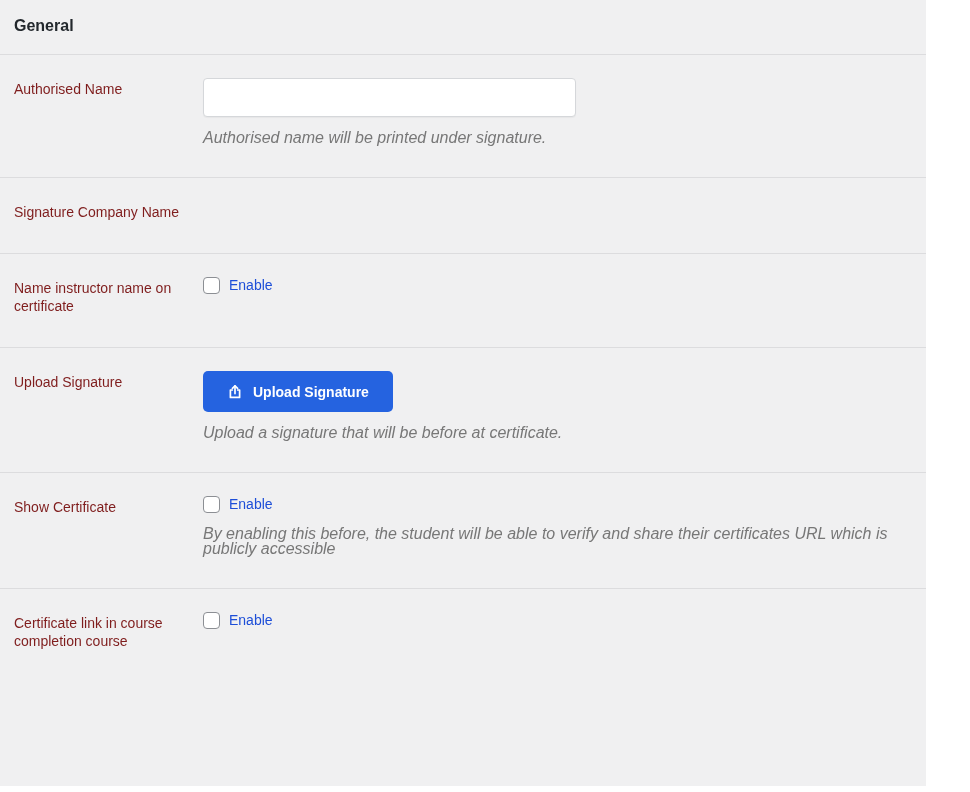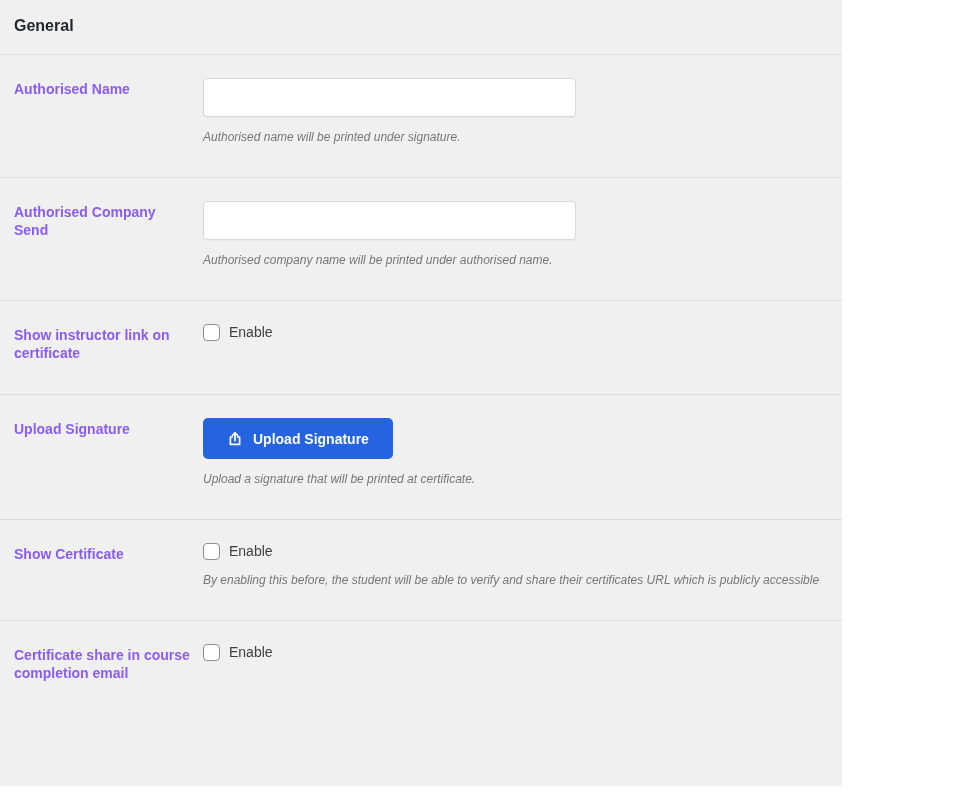--- a/index.html
+++ b/index.html
@@ -3,21 +3,21 @@
 <meta charset="utf-8">
 <style>
   * { margin: 0; padding: 0; box-sizing: border-box; }
   html, body { width: 970px; }
   body {
     background: #ffffff;
     font-family: "Liberation Sans", sans-serif;
     -webkit-font-smoothing: antialiased;
   }
   .app {
-    width: 842px;
+    width: 926px;
     height: 786px;
     background: #f0f0f1;
     overflow: hidden;
   }
   
   .page-header {
     padding: 16px 14px 18px;
     border-bottom: 1px solid #dcdcde;
   }
   .page-title {
@@ -31,44 +31,44 @@
     display: flex;
     align-items: flex-start;
     padding: 23px 14px 32px;
   }
   .row.bordered { border-bottom: 1px solid #dcdcde; }
   .row-label {
     width: 189px;
     min-width: 189px;
     padding-right: 12px;
     font-size: 14px;
-    font-weight: 700;
+    font-weight: 400;
     line-height: 18px;
-    color: #8b5cf6;
+    color: #7f1d1d;
     padding-top: 2px;
   }
   .row-content { flex: 1; }
   
   .text-input {
     width: 373px;
     height: 39px;
     background: #ffffff;
     border: 1px solid #d5d7da;
     border-radius: 4px;
     box-shadow: 0 1px 1px rgba(0,0,0,0.04);
     font-family: "Liberation Sans", sans-serif;
     font-size: 14px;
     color: #2c3338;
     padding: 0 10px;
     outline: none;
   }
   
   .help-text {
     margin-top: 13px;
-    font-size: 12px;
+    font-size: 16px;
     font-style: italic;
     color: #777777;
     line-height: 15px;
   }
   
   .checkbox-line {
     display: flex;
     align-items: center;
     gap: 9px;
   }
@@ -78,21 +78,21 @@
     width: 17px;
     height: 17px;
     background: #ffffff;
     border: 1px solid #8c8f94;
     border-radius: 4px;
     cursor: pointer;
     margin: 0;
   }
   .checkbox-label {
     font-size: 14px;
-    color: #404040;
+    color: #1d4ed8;
     line-height: 17px;
   }
   
   .upload-btn {
     display: inline-flex;
     align-items: center;
     gap: 10px;
     height: 41px;
     padding: 0 24px;
     background: #2563e0;
@@ -124,29 +124,25 @@
 
   <div class="row bordered">
     <div class="row-label">Authorised Name</div>
     <div class="row-content">
       <input type="text" class="text-input" value="" style="">
       <div class="help-text">Authorised name will be printed under signature.</div>
     </div>
   </div>
 
   <div class="row bordered">
-    <div class="row-label">Authorised Company Send</div>
-    <div class="row-content">
-      <input type="text" class="text-input" value="" style="">
-      <div class="help-text">Authorised company name will be printed under authorised name.</div>
-    </div>
+    <div class="row-label">Signature Company Name</div>
   </div>
 
   <div class="row bordered">
-    <div class="row-label">Show instructor link on certificate</div>
+    <div class="row-label">Name instructor name on certificate</div>
     <div class="row-content">
       <label class="checkbox-line">
         <input type="checkbox" class="checkbox" style="">
         <span class="checkbox-label">Enable</span>
       </label>
     </div>
   </div>
 
   <div class="row bordered">
     <div class="row-label">Upload Signature</div>
@@ -154,37 +150,37 @@
       <button type="button" class="upload-btn">
         <span>
           <svg width="16" height="16" viewBox="0 0 16 16" fill="none" stroke="currentColor" stroke-width="1.7" stroke-linecap="round" stroke-linejoin="round">
             <path d="M5.3 6H3.4v7.4h9.2V6h-1.9"></path>
             <path d="M8 9.6V1.9"></path>
             <path d="M5.4 4.4L8 1.8l2.6 2.6"></path>
           </svg>
         </span>
         <span>Upload Signature</span>
       </button>
-      <div class="help-text">Upload a signature that will be printed at certificate.</div>
+      <div class="help-text">Upload a signature that will be before at certificate.</div>
     </div>
   </div>
 
   <div class="row bordered">
     <div class="row-label">Show Certificate</div>
     <div class="row-content">
       <label class="checkbox-line">
         <input type="checkbox" class="checkbox" style="">
         <span class="checkbox-label">Enable</span>
       </label>
       <div class="help-text">By enabling this before, the student will be able to verify and share their certificates URL which is publicly accessible</div>
     </div>
   </div>
 
   <div class="row">
-    <div class="row-label">Certificate share in course completion email</div>
+    <div class="row-label">Certificate link in course completion course</div>
     <div class="row-content">
       <label class="checkbox-line">
         <input type="checkbox" class="checkbox" style="">
         <span class="checkbox-label">Enable</span>
       </label>
     </div>
   </div>
 
   <div class="save-wrap">
     

